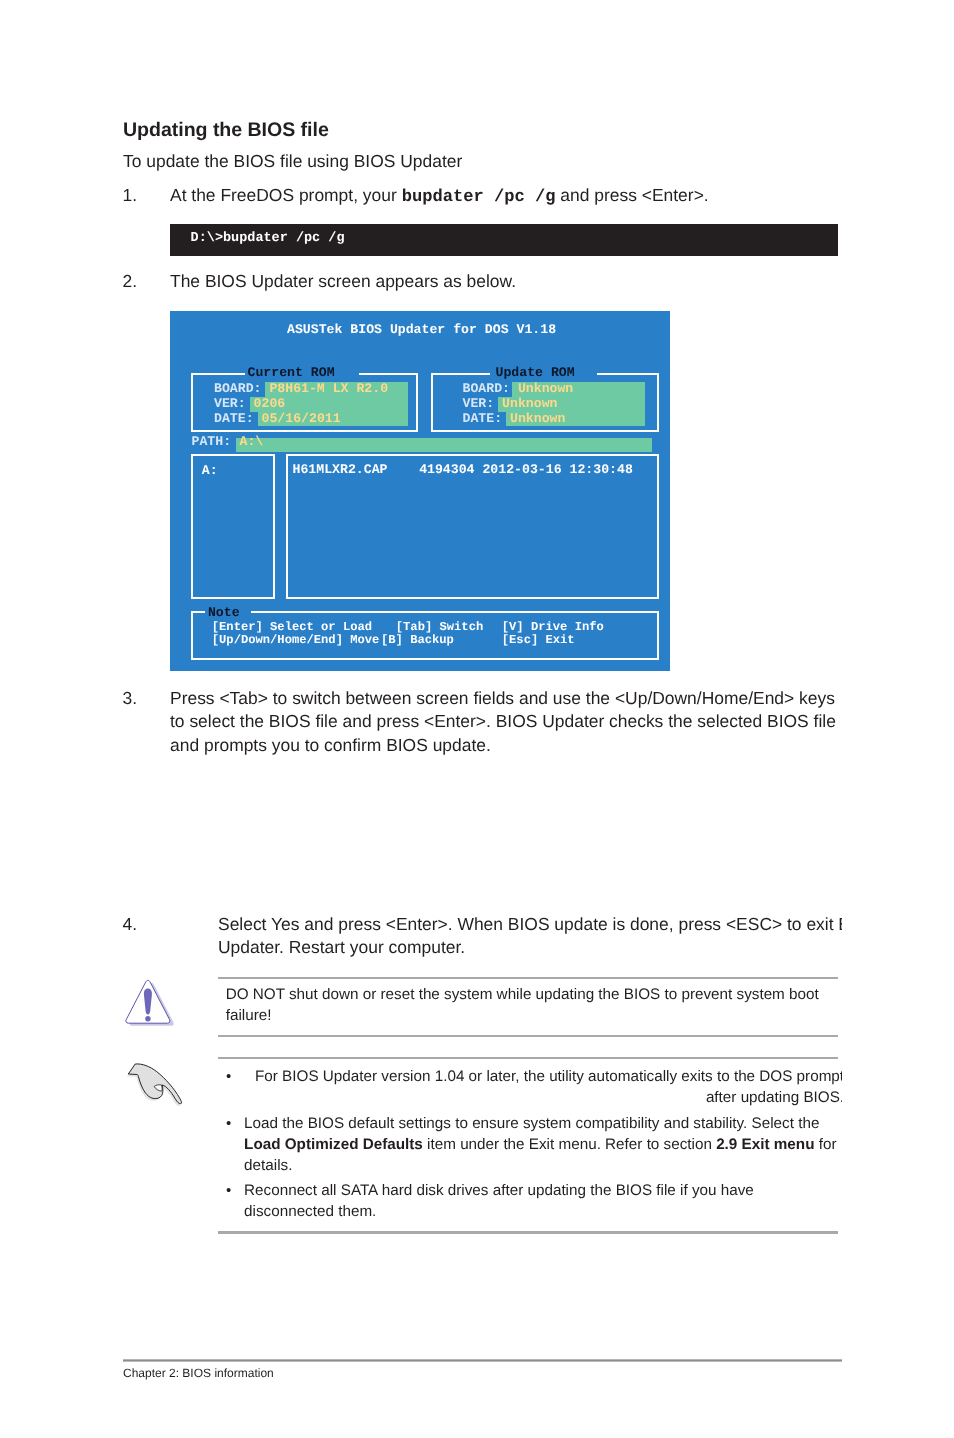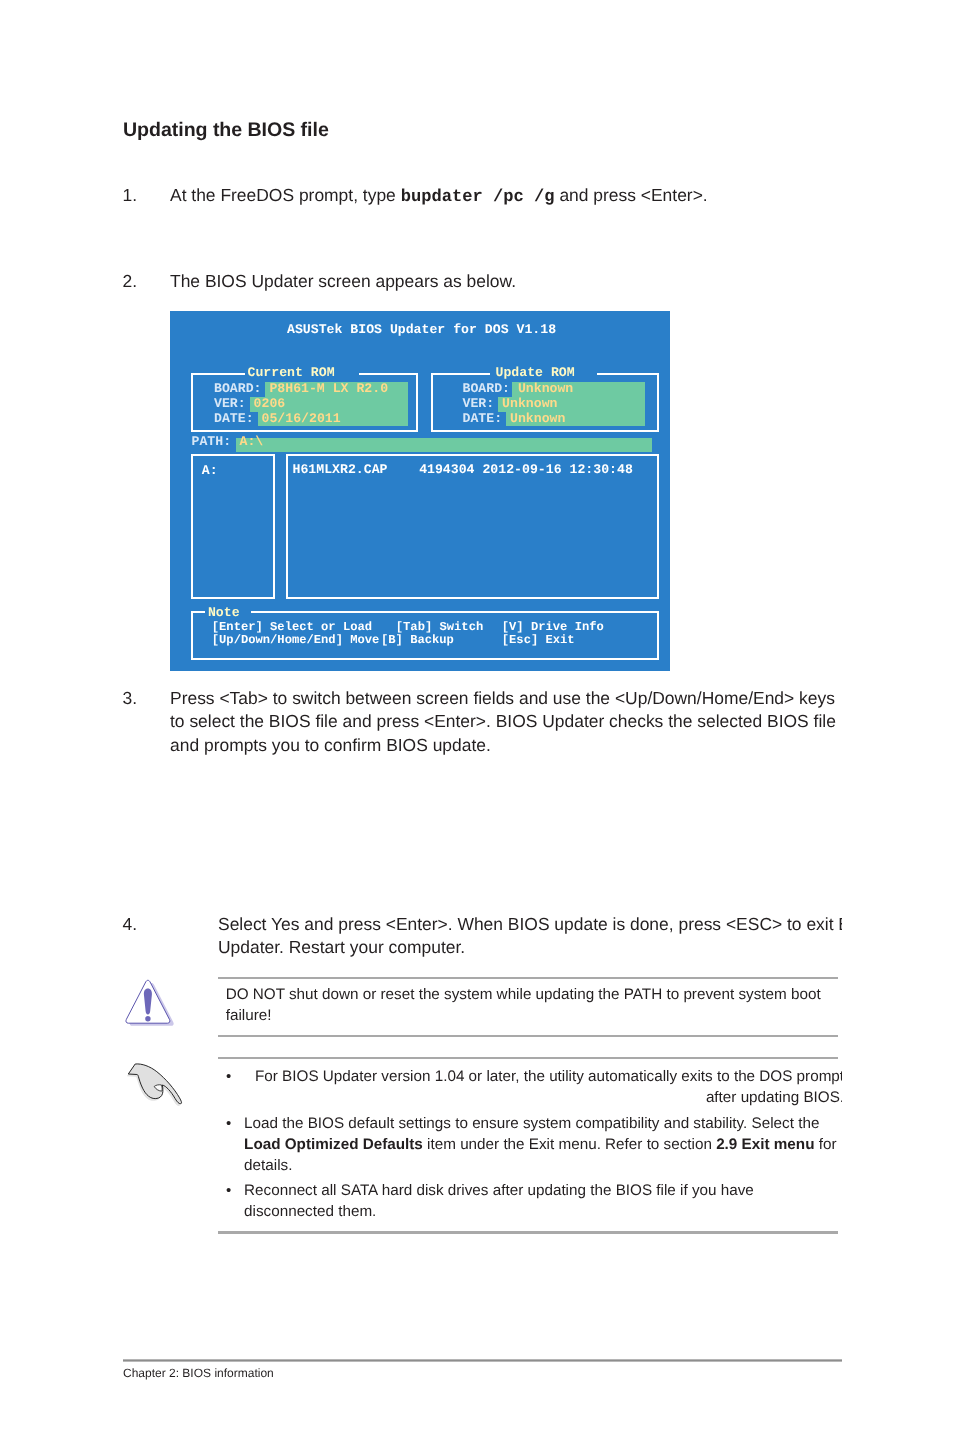--- a/index.html
+++ b/index.html
@@ -32,21 +32,21 @@
         background:#2a7fc9;font-family:"Liberation Mono",monospace;font-size:13.2px;
         letter-spacing:0px;color:#ffffff;line-height:14.7px;}
   .bios .title{position:absolute;left:117px;top:10px;
                font-weight:bold;font-size:13.2px;color:#ffffff;white-space:nowrap;}
   .fs{position:absolute;}
   .fs .bl,.fs .br,.fs .bb{position:absolute;background:#ffffff;}
   .fs .bl{left:0;top:0;bottom:0;width:2px;}
   .fs .br{right:0;top:0;bottom:0;width:2px;}
   .fs .bb{left:0;right:0;bottom:0;height:2px;}
   .fs .bt1,.fs .bt2{position:absolute;top:0;height:2px;background:#ffffff;}
-  .legend{position:absolute;font-weight:bold;color:#fef9c3;
+  .legend{position:absolute;font-weight:bold;color:#0f172a;
           white-space:nowrap;line-height:14.7px;}
 
   .hl{position:absolute;background:#6ecaa2;}
   .lbl{position:absolute;color:#d7e7f7;white-space:nowrap;font-weight:bold;line-height:14.7px;}
   .val{position:absolute;color:#ffd98a;white-space:nowrap;font-weight:bold;line-height:14.7px;}
   .wht{position:absolute;color:#ffffff;white-space:nowrap;font-weight:bold;line-height:14.7px;}
   .nk{position:absolute;color:#ffffff;white-space:nowrap;font-weight:bold;
       font-size:12.15px;line-height:13.6px;}
 
   
@@ -75,26 +75,30 @@
   .footl{position:absolute;left:123px;top:1366px;font-size:12px;color:#231f20;}
   .footr{position:absolute;left:888px;top:1365.5px;font-size:17.3px;color:#231f20;
          transform:translateX(-100%);}
 </style>
 </head>
 <body>
 
 <div class="page">
 
   <div class="h2">Updating the BIOS file</div>
+  <div class="intro">To update the BIOS file using BIOS Updater</div>
 
   <div class="step" style="left:122.5px;top:184px;width:720px;">
     <span class="num">1.</span>
-    <span class="body"><span>At the FreeDOS prompt, type </span><span class="mono">bupdater /pc /g</span><span> and press &lt;Enter&gt;.</span></span>
-  </div>
-
+    <span class="body"><span>At the FreeDOS prompt, your </span><span class="mono">bupdater /pc /g</span><span> and press &lt;Enter&gt;.</span></span>
+  </div>
+
+  <div class="dosbar">
+    <span class="t">D:\&gt;bupdater /pc /g</span>
+  </div>
 
   <div class="step" style="left:122.5px;top:270px;width:720px;">
     <span class="num">2.</span>
     <span class="body">The BIOS Updater screen appears as below.</span>
   </div>
 
   <div class="bios">
 
     <div class="title" style="top:11.5px">ASUSTek BIOS Updater for DOS V1.18</div>
 
@@ -145,21 +149,21 @@
       <span class="bb"></span>
     </div>
     <div class="wht" style="left:31.8px;top:152.5px;">A:</div>
 
     <div class="fs" style="left:116px;top:143px;width:373px;height:145px;">
       <span class="bt1" style="left:0;right:0;"></span>
       <span class="bl"></span>
       <span class="br"></span>
       <span class="bb"></span>
     </div>
-    <div class="wht" style="left:122.5px;top:151.5px;"><span>H61MLXR2.CAP</span><span style="white-space:pre;">    </span><span>4194304</span><span style="white-space:pre;"> </span><span>2012-09-16</span><span style="white-space:pre;"> </span><span>12:30:48</span></div>
+    <div class="wht" style="left:122.5px;top:151.5px;"><span>H61MLXR2.CAP</span><span style="white-space:pre;">    </span><span>4194304</span><span style="white-space:pre;"> </span><span>2012-03-16</span><span style="white-space:pre;"> </span><span>12:30:48</span></div>
 
     <div class="fs" style="left:21px;top:300px;width:468px;height:49px;">
       <span class="bt1" style="left:0;width:14px;"></span>
       <span class="bt2" style="left:60px;right:0;"></span>
       <span class="bl"></span>
       <span class="br"></span>
       <span class="bb"></span>
     </div>
     <div class="legend" style="left:37.9px;top:294.5px;">Note</div>
     <div class="nk" style="left:41.8px;top:309.8px;">[Enter] Select or Load</div>
@@ -177,21 +181,21 @@
 
 
   <div class="step" style="left:122.5px;top:913px;width:718px;">
     <span class="num">4.</span>
     <span class="body" style="width:670px;margin-left:48px;">Select Yes and press &lt;Enter&gt;. When BIOS update is done, press &lt;ESC&gt; to exit BIOS Updater. Restart your computer.</span>
   </div>
 
   <div class="noteblock" style="left:217.9px;top:976.5px;width:620px;">
     <div class="rule" style="top:0;width:620px;"></div>
     <div class="rule" style="top:58.8px;width:620px;"></div>
-    <div class="txt" style="left:7.8px;top:8.1px;width:604px;">DO NOT shut down or reset the system while updating the PATH to prevent system boot failure!</div>
+    <div class="txt" style="left:7.8px;top:8.1px;width:604px;">DO NOT shut down or reset the system while updating the BIOS to prevent system boot failure!</div>
   </div>
   <svg class="icon-warning" style="position:absolute;left:124px;top:977px;width:52px;height:52px;" viewBox="0 0 52 52">
     <path d="M23.9 3.3 C23.0 3.3 22.3 3.9 21.7 5.0 L2.4 42.3 C1.3 44.4 2.2 46.2 4.3 46.2 L43.5 46.2 C45.6 46.2 46.5 44.4 45.4 42.3 L26.1 5.0 C25.5 3.9 24.8 3.3 23.9 3.3 Z" transform="translate(3.8,2.6)" fill="#cbc7e9"></path>
     <path d="M23.9 3.3 C23.0 3.3 22.3 3.9 21.7 5.0 L2.4 42.3 C1.3 44.4 2.2 46.2 4.3 46.2 L43.5 46.2 C45.6 46.2 46.5 44.4 45.4 42.3 L26.1 5.0 C25.5 3.9 24.8 3.3 23.9 3.3 Z" fill="#ffffff" stroke="#5b55ad" stroke-width="1.0" stroke-linejoin="round"></path>
     <path d="M23.9 11.6 C21.2 11.6 19.7 13.9 19.9 17.5 L21.6 34.0 C21.8 36.4 22.6 37.4 23.9 37.4 C25.2 37.4 26.0 36.4 26.2 34.0 L27.9 17.5 C28.1 13.9 26.6 11.6 23.9 11.6 Z" fill="#6d67b9"></path>
     <circle cx="23.9" cy="41.8" r="2.7" fill="#6d67b9"></circle>
   </svg>
 
   <div class="noteblock" style="left:217.9px;top:1056.9px;width:620px;">
     <div class="rule" style="top:0;width:620px;"></div>

